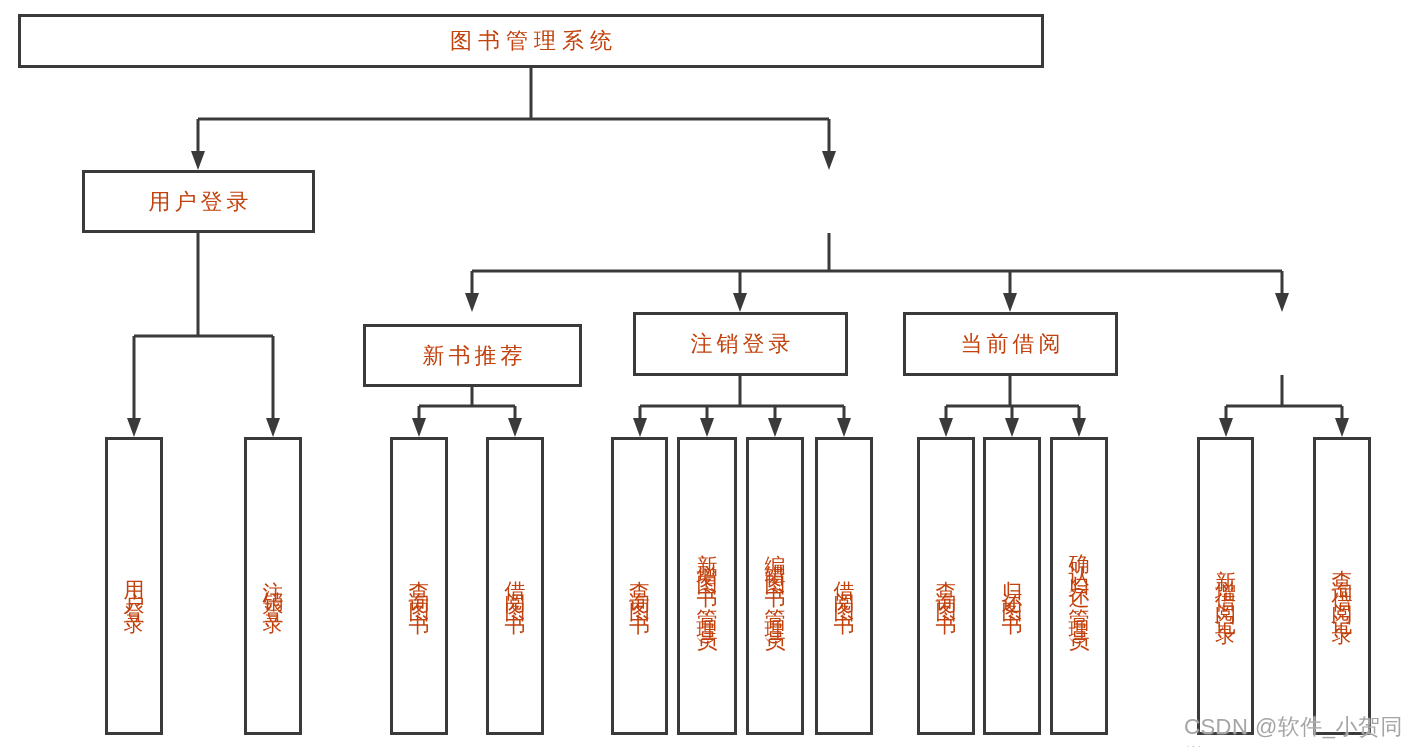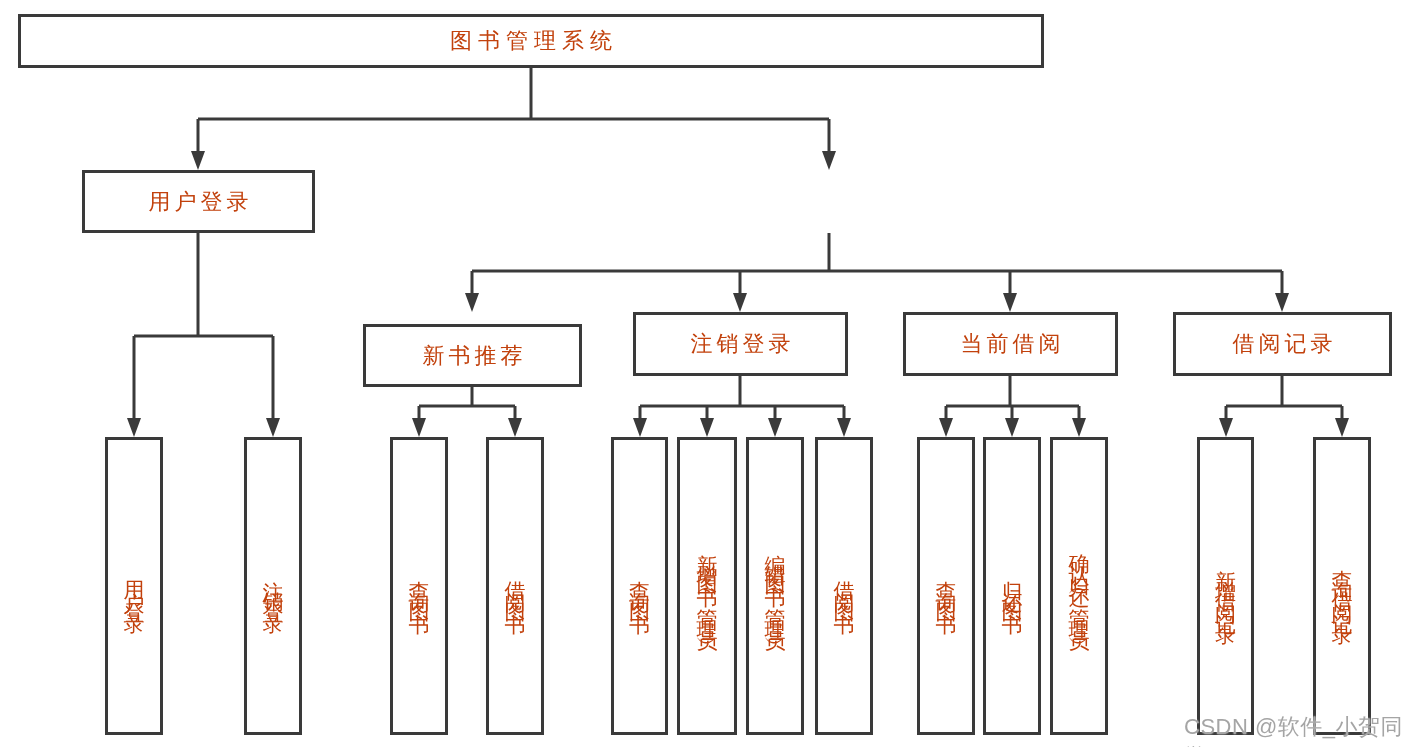--- a/index.html
+++ b/index.html
@@ -54,21 +54,20 @@
     </g>
   </svg>
 
   <div class="box hbox rootbox" style="left:18px;top:14px;width:1026px;height:54px">图书管理系统</div>
 
   <div class="box hbox" style="left:82px;top:170px;width:233px;height:63px">用户登录</div>
 
   <div class="box hbox" style="left:363px;top:324px;width:219px;height:63px">新书推荐</div>
   <div class="box hbox" style="left:633px;top:312px;width:215px;height:64px">注销登录</div>
   <div class="box hbox" style="left:903px;top:312px;width:215px;height:64px">当前借阅</div>
-  <div class="box hbox" style="left:1173px;top:312px;width:219px;height:64px">借阅记录</div>
 
   <div class="box vbox" style="left:105px;top:437px;width:58px;height:298px">用户登录</div>
   <div class="box vbox" style="left:244px;top:437px;width:58px;height:298px">注销登录</div>
 
   <div class="box vbox" style="left:390px;top:437px;width:58px;height:298px">查询图书</div>
   <div class="box vbox" style="left:486px;top:437px;width:58px;height:298px">借阅图书</div>
 
   <div class="box vbox" style="left:611px;top:437px;width:57px;height:298px">查询图书</div>
   <div class="box vbox" style="left:677px;top:437px;width:60px;height:298px">新增图书（管理员）</div>
   <div class="box vbox" style="left:746px;top:437px;width:58px;height:298px">编辑图书（管理员）</div>

